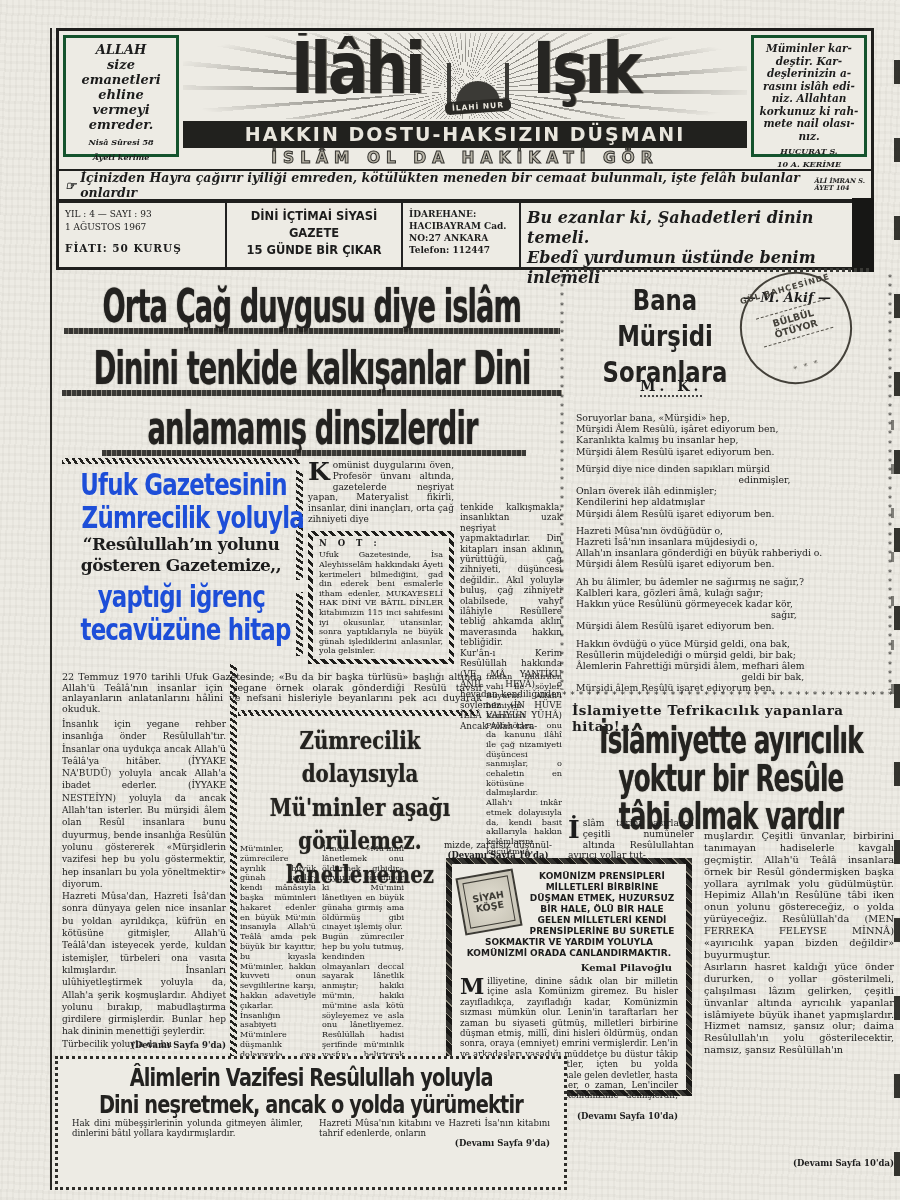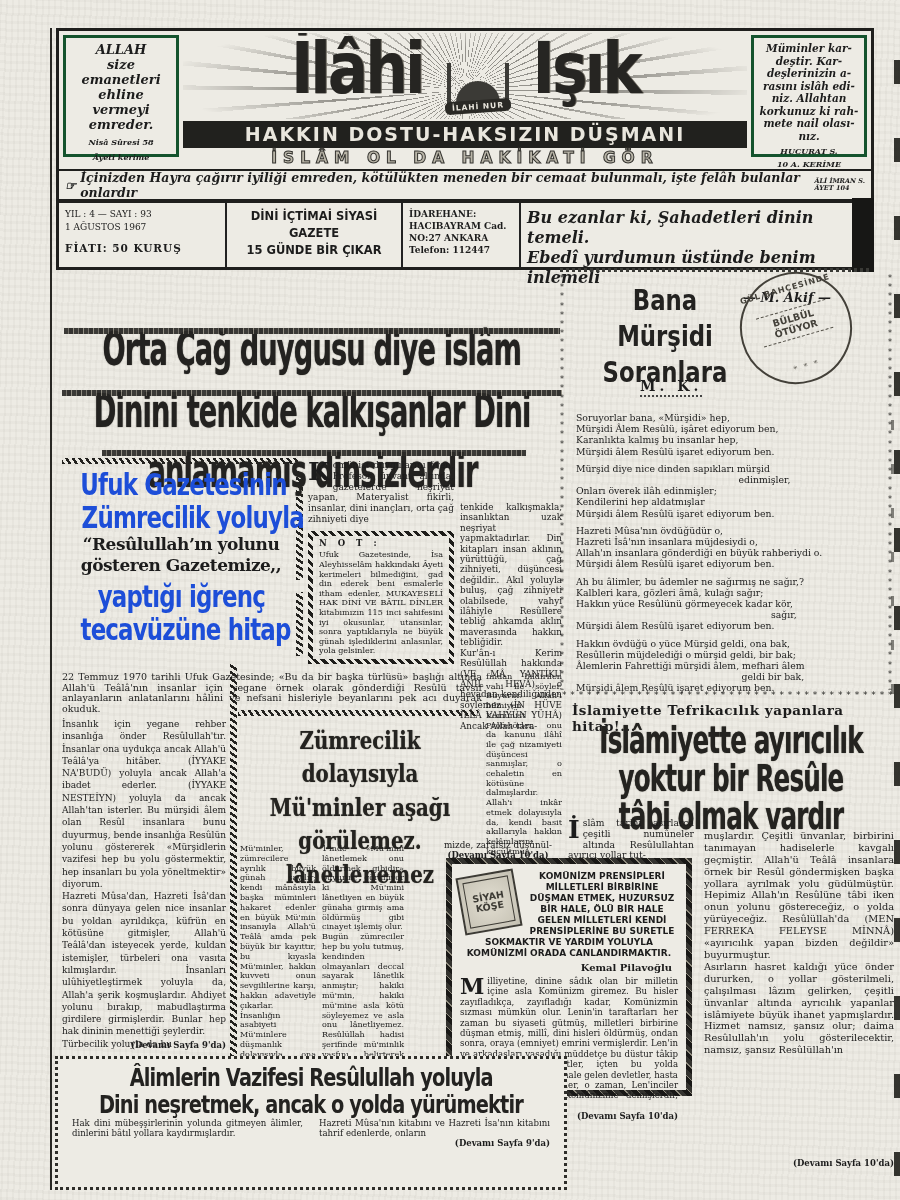--- a/index.html
+++ b/index.html
@@ -51,21 +51,21 @@
   #iprice{font-size:10.5px;font-weight:bold;margin-top:8px;letter-spacing:1px;}
   #icell2{width:176px;font-family:"DejaVu Sans",sans-serif;font-weight:bold;font-size:11.5px;line-height:17px;text-align:center;}
   #icell3{width:118px;font-weight:bold;font-size:9px;line-height:12px;white-space:pre-line;}
   #icell4{flex:1;border-right:none;font-style:italic;font-weight:bold;font-size:16px;line-height:20px;position:relative;}
   #motto-sign{text-align:right;font-size:13px;padding-right:34px;}
   #iblob{position:absolute;right:-3px;top:-5px;bottom:-5px;width:22px;background:#171715;}
   #stipple{left:560px;top:268px;width:310px;height:4px;
         background:repeating-linear-gradient(90deg,#3a3a36 0 3px,transparent 3px 6px);}
 
   
-  .leadline{left:62px;width:500px;text-align:center;height:48px;margin-top:43px;}
+  .leadline{left:62px;width:500px;text-align:center;height:48px;}
   .leadline span{display:inline-block;white-space:nowrap;font-family:"DejaVu Sans",sans-serif;font-weight:bold;
         font-size:31px;letter-spacing:-1px;color:#232220;transform:scale(.88,1.5);transform-origin:center top;
         text-shadow:0 0 1px #4c4a44;}
   .fuzz{position:absolute;height:6px;opacity:.92;
         background:repeating-linear-gradient(90deg,#2c2b28 0 4px,#6d6a61 4px 5px,#232220 5px 9px,#8a867a 9px 10px);}
 
   
   .stars-v{position:absolute;width:9px;font-family:"DejaVu Sans",sans-serif;font-size:8px;line-height:9.2px;
         color:#2a2a27;word-break:break-all;overflow:hidden;}
   .stars-h{position:absolute;font-family:"DejaVu Sans",sans-serif;font-size:9px;color:#2a2a27;

